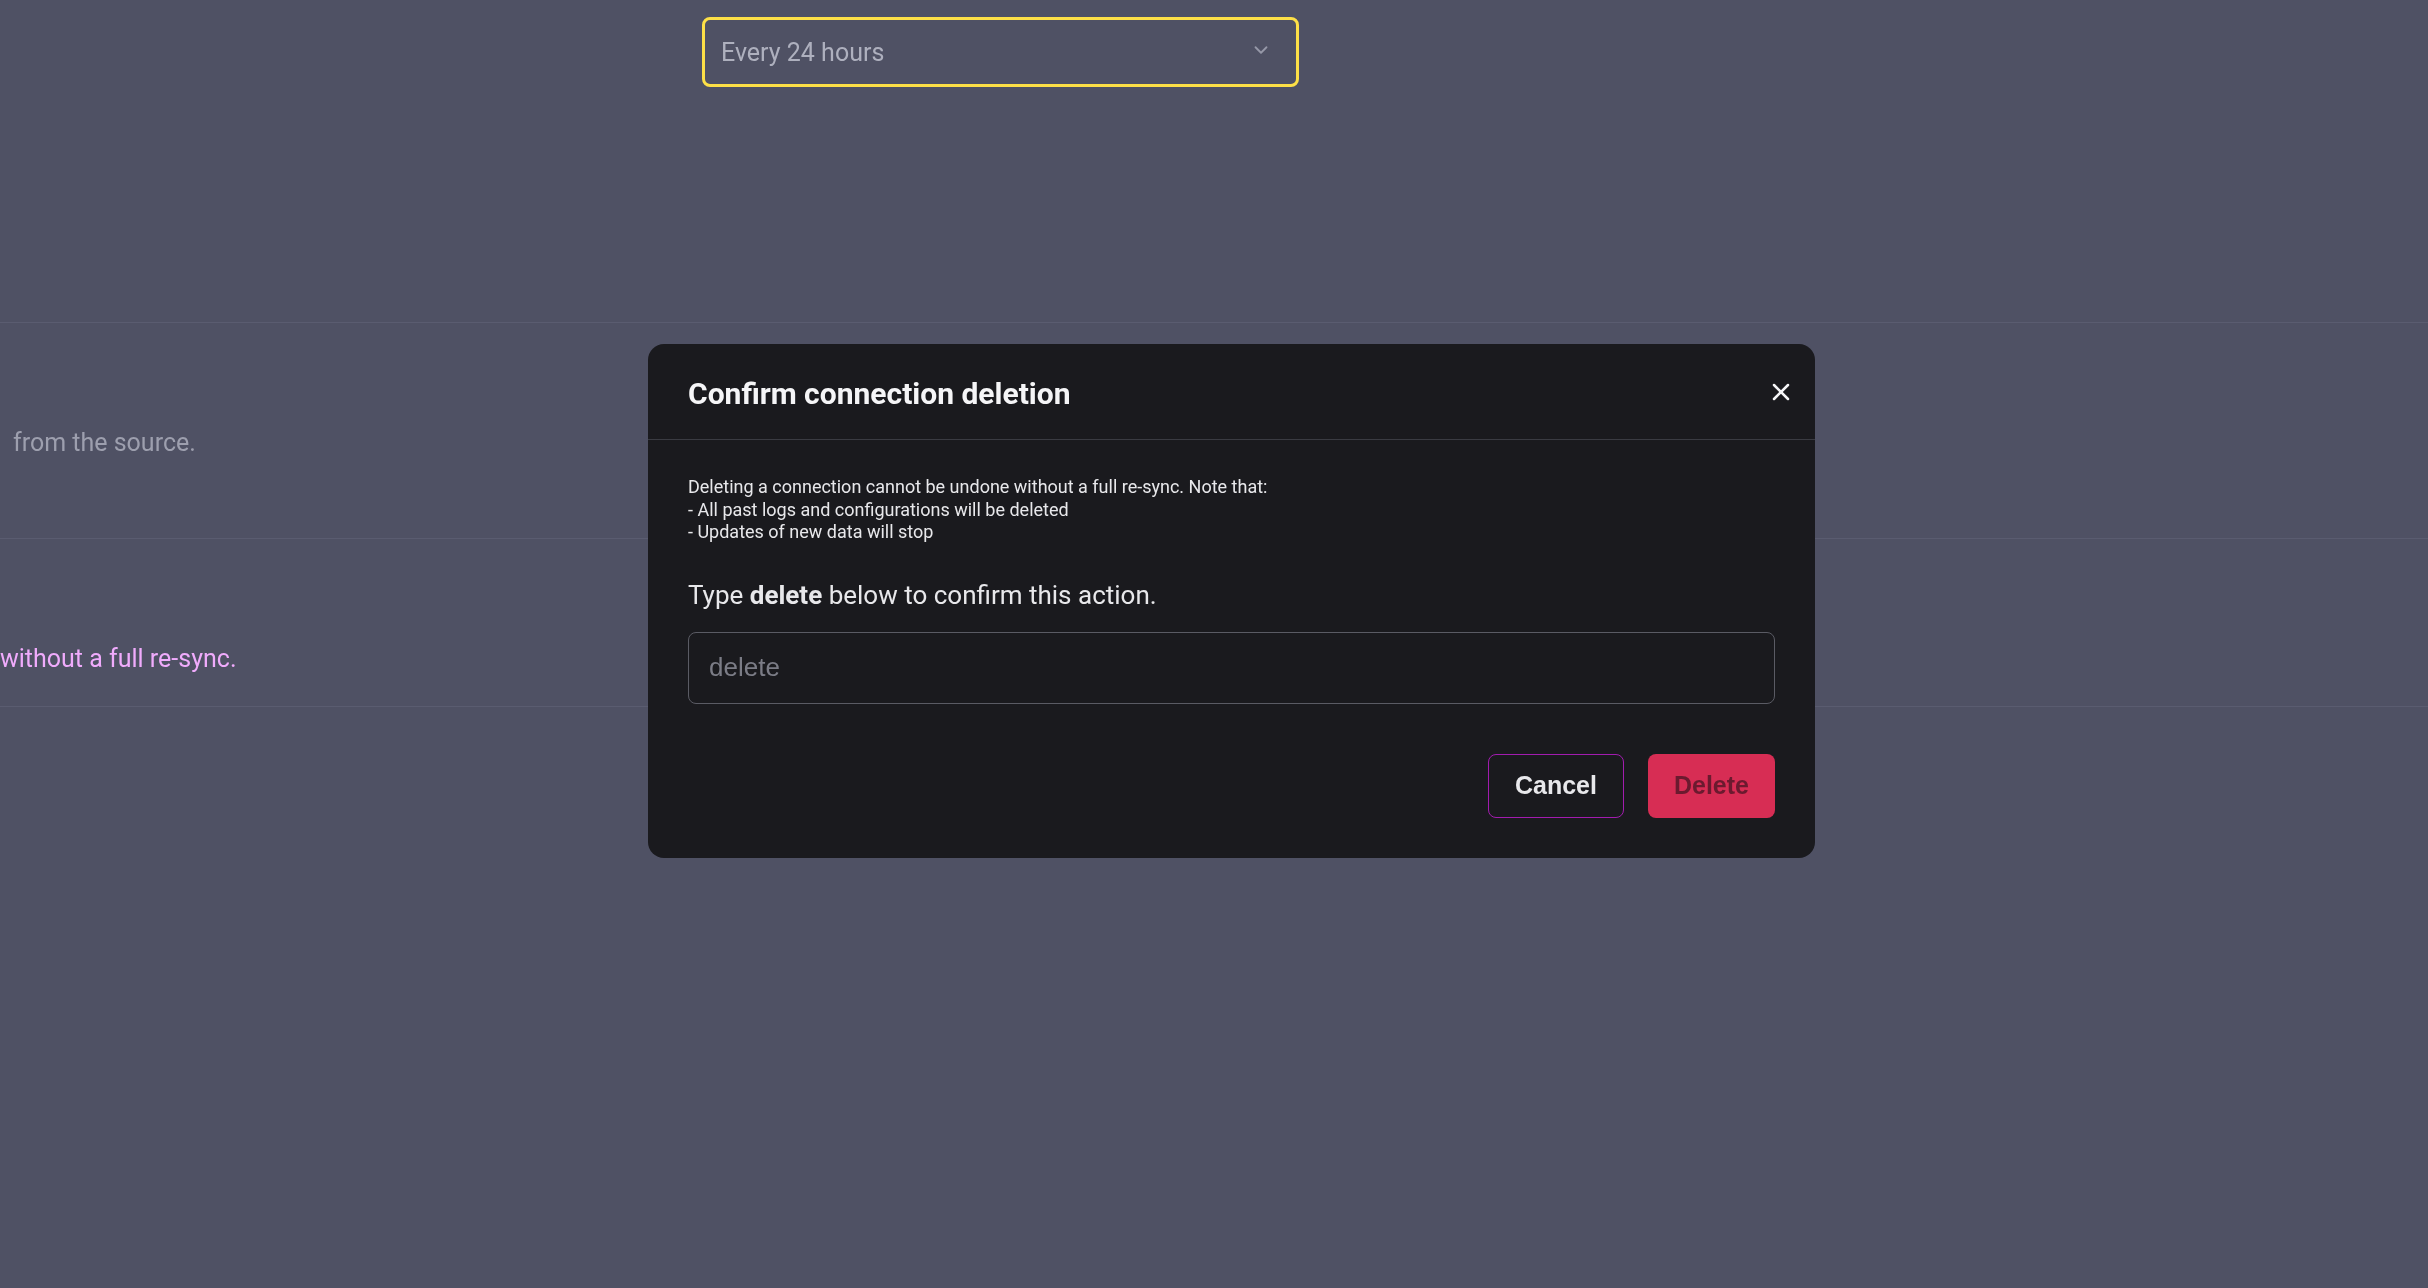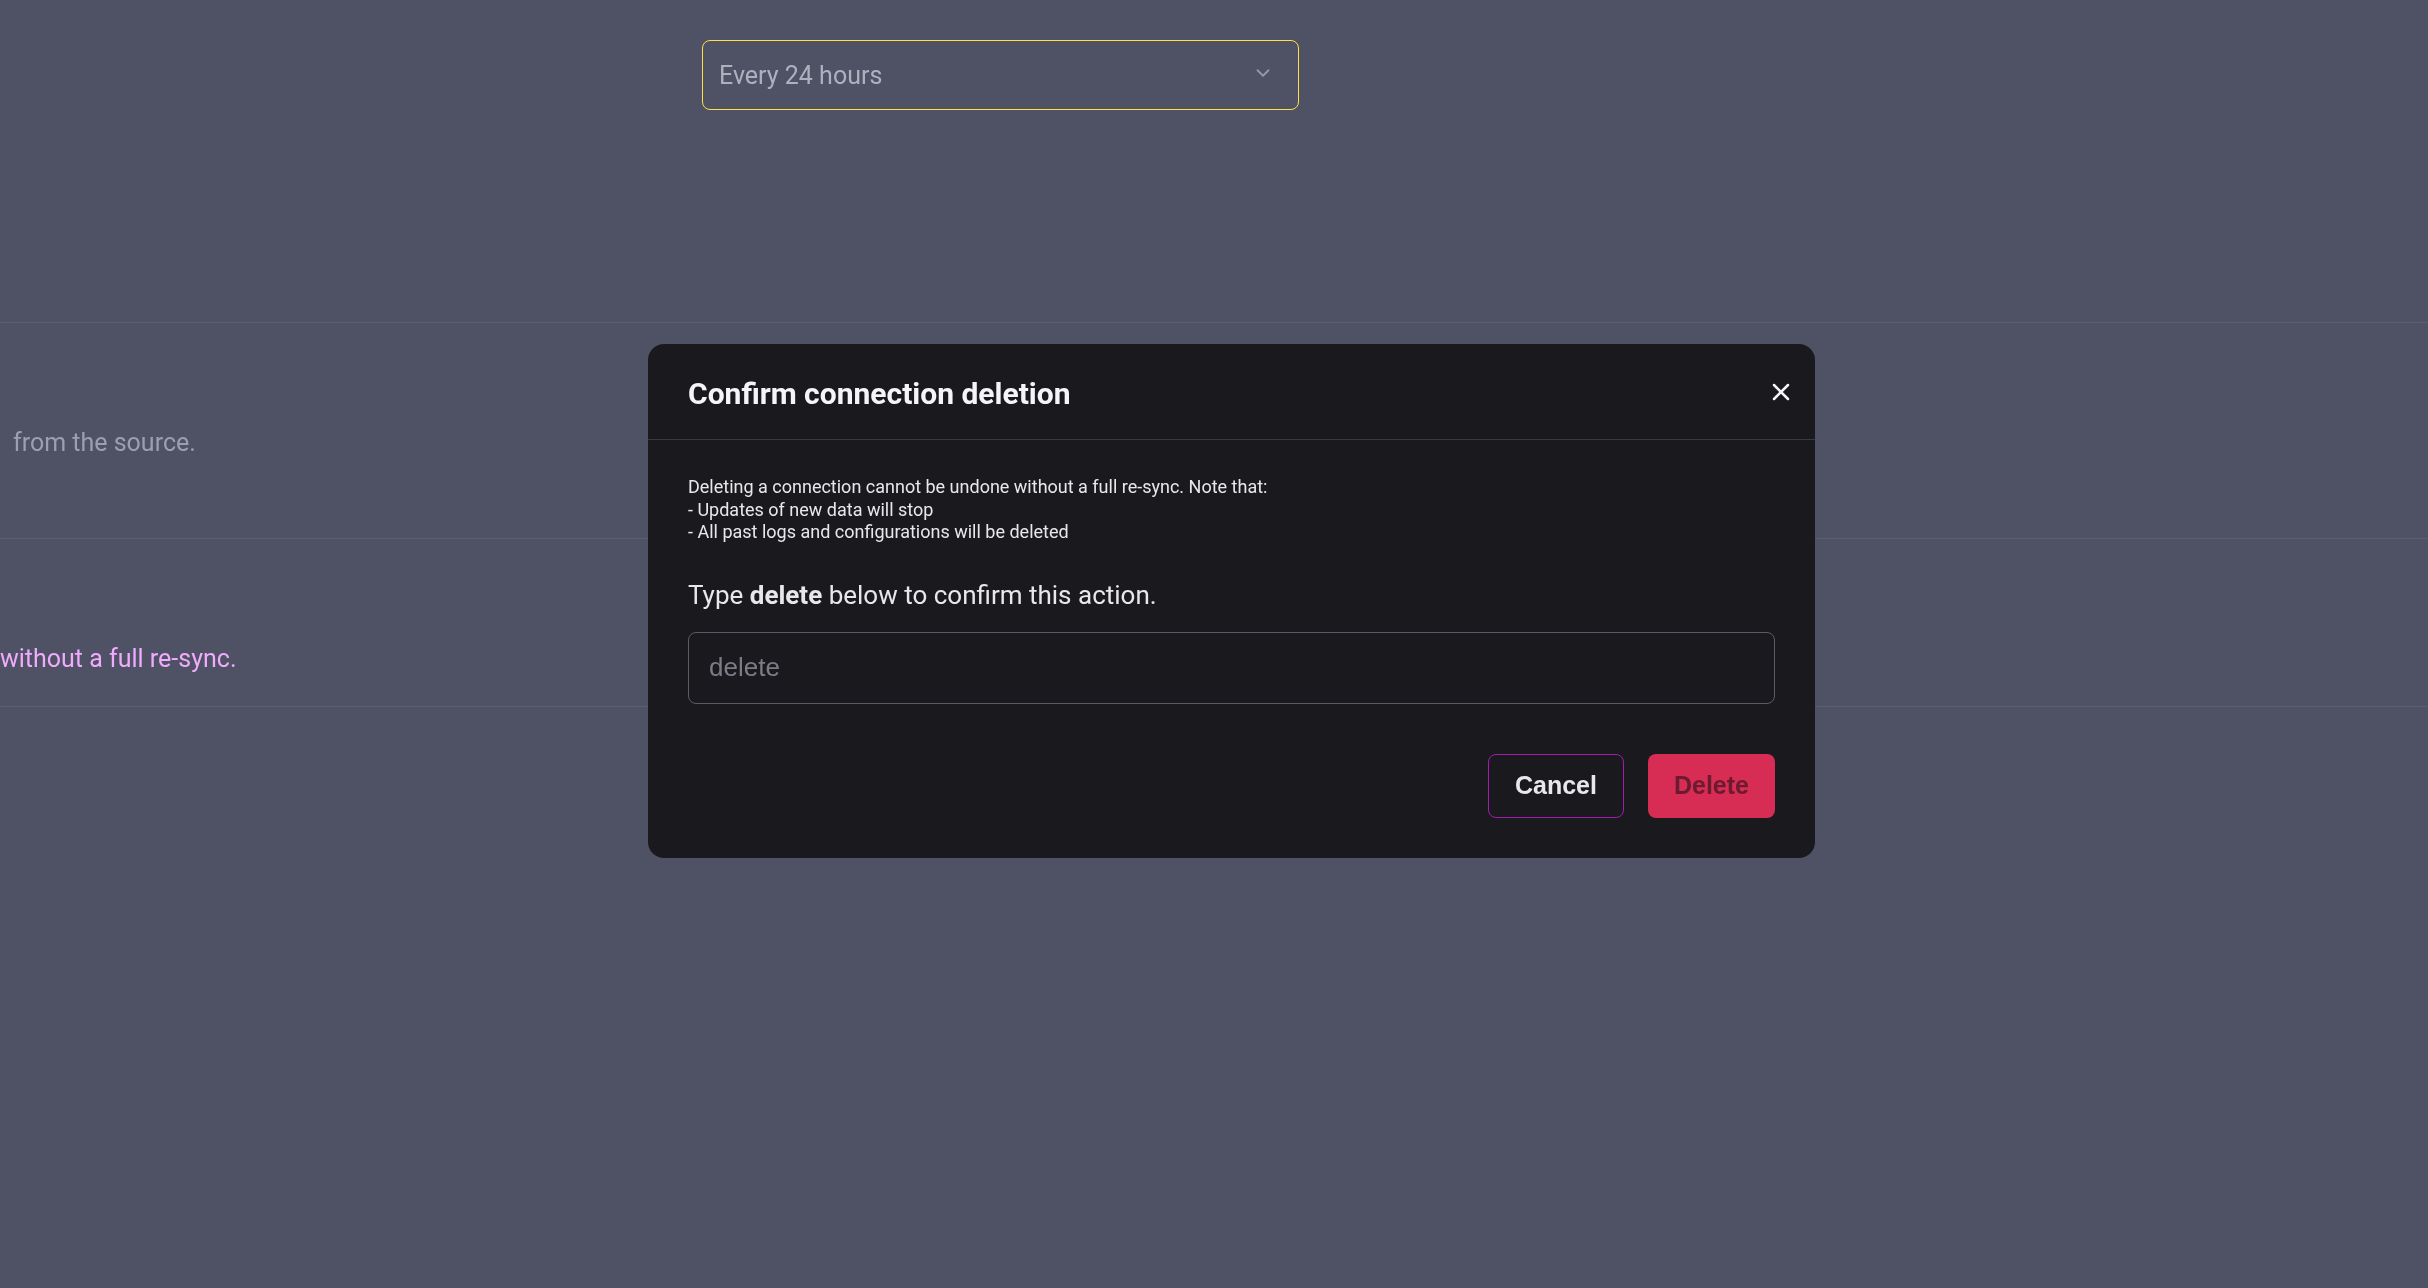--- a/index.html
+++ b/index.html
@@ -20,25 +20,25 @@
     .background-content {
       position: absolute;
       top: 0;
       left: 0;
       width: 100%;
       height: 100%;
     }
 
     .select-field {
       position: absolute;
-      top: 40px;
+      top: 17px;
       left: 702px;
       width: 597px;
       height: 70px;
-      border: 1px solid #fde047;
+      border: 3px solid #fde047;
       border-radius: 8px;
       display: flex;
       align-items: center;
       justify-content: space-between;
       padding: 0 24px 0 16px;
       color: #aeb0be;
       font-size: 25px;
     }
 
     .chevron-down {
@@ -245,22 +245,22 @@
             <line x1="19" y1="5" x2="5" y2="19"></line>
           </svg>
         </span>
       </button>
     </div>
 
     <div class="modal-body">
       <div class="warning-text">
         <div>Deleting a connection cannot be undone without a full re-sync. Note that:</div>
         <ul>
+          <li>- All past logs and configurations will be deleted</li>
           <li>- Updates of new data will stop</li>
-          <li>- All past logs and configurations will be deleted</li>
         </ul>
       </div>
 
       <p class="confirm-prompt">
         <span>Type </span><b>delete</b><span> below to confirm this action.</span>
       </p>
 
       <input type="text" class="confirm-input" placeholder="delete" style="">
     </div>
 

